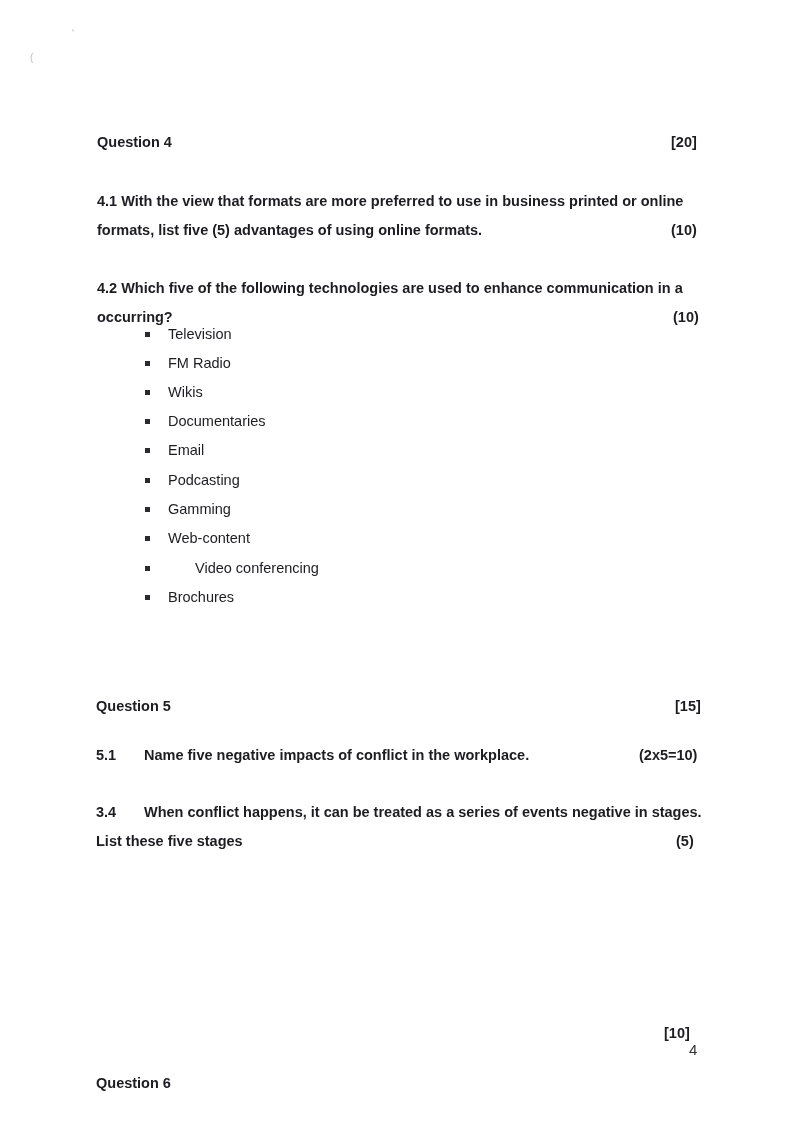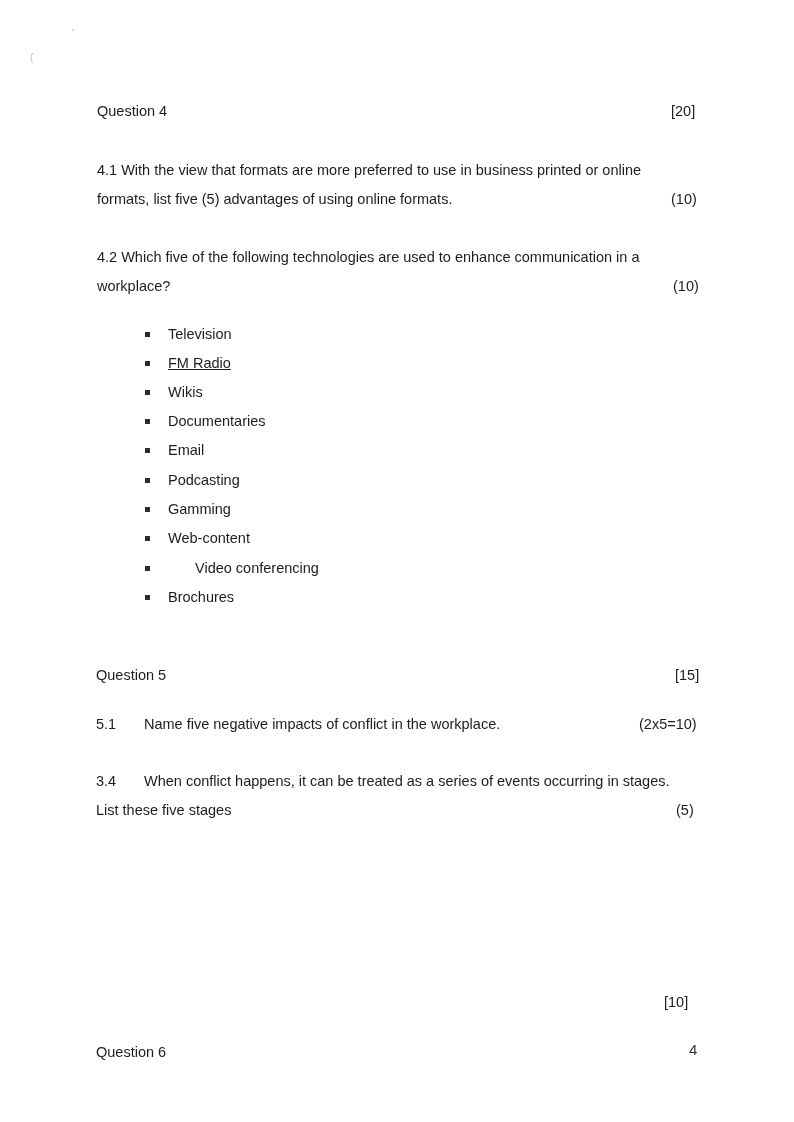--- a/index.html
+++ b/index.html
@@ -1,50 +1,50 @@
 <!DOCTYPE html>
 <html><head>
   <meta charset="utf-8">
   <style>
     html, body { margin: 0; padding: 0; }
     body {
       width: 794px; height: 1122px; background: #ffffff; position: relative; overflow: hidden;
       font-family: "Liberation Sans", "DejaVu Sans", sans-serif; color: #1c1c22;
     }
     .abs { position: absolute; white-space: nowrap; }
-    .bold { font-weight: normal; }
+    .bold { font-weight: bold; margin-top: 31px; }
     .t15 { font-size: 14.5px; }
     .bullet-sq { position: absolute; width: 5px; height: 5px; background: #2a2a30; }
     .speck { position: absolute; color: #bbb; font-size: 10px; }
   </style>
 </head>
 <body>
 
 <span class="speck" style="left:72px;top:28px;">'</span>
 <span class="speck" style="left:30px;top:52px;">(</span>
 
 <div class="abs bold t15" style="left:97px;top:103px;">Question 4</div>
 <div class="abs bold t15" style="left:671px;top:103px;">[20]</div>
 
 <div class="abs bold t15" style="left:97px;top:162px;">4.1 With the view that formats are more preferred to use in business printed or online</div>
 <div class="abs bold t15" style="left:97px;top:191px;">formats, list five (5) advantages of using online formats.</div>
 <div class="abs bold t15" style="left:671px;top:191px;">(10)</div>
 
 <div class="abs bold t15" style="left:97px;top:249px;">4.2 Which five of the following technologies are used to enhance communication in a</div>
-<div class="abs bold t15" style="left:97px;top:278px;">workplace?</div>
+<div class="abs bold t15" style="left:97px;top:278px;">occurring?</div>
 <div class="abs bold t15" style="left:673px;top:278px;">(10)</div>
 
 <div>
   <div>
     <span class="bullet-sq" style="left:145px;top:332px;"></span>
     <span class="abs t15" style="left:168px;top:326px;">Television</span>
   </div>
   <div>
     <span class="bullet-sq" style="left:145px;top:361px;"></span>
-    <span class="abs t15" style="left:168px;top:355px;text-decoration:underline;">FM Radio</span>
+    <span class="abs t15" style="left:168px;top:355px;">FM Radio</span>
   </div>
   <div>
     <span class="bullet-sq" style="left:145px;top:390px;"></span>
     <span class="abs t15" style="left:168px;top:384px;">Wikis</span>
   </div>
   <div>
     <span class="bullet-sq" style="left:145px;top:419px;"></span>
     <span class="abs t15" style="left:168px;top:413px;">Documentaries</span>
   </div>
   <div>
@@ -74,20 +74,20 @@
 </div>
 
 <div class="abs bold t15" style="left:96px;top:667px;text-align:center;">Question 5</div>
 <div class="abs bold t15" style="left:675px;top:667px;">[15]</div>
 
 <div class="abs bold t15" style="left:96px;top:716px;">5.1</div>
 <div class="abs bold t15" style="left:144px;top:716px;">Name five negative impacts of conflict in the workplace.</div>
 <div class="abs bold t15" style="left:639px;top:716px;">(2x5=10)</div>
 
 <div class="abs bold t15" style="left:96px;top:773px;">3.4</div>
-<div class="abs bold t15" style="left:144px;top:773px;">When conflict happens, it can be treated as a series of events occurring in stages.</div>
+<div class="abs bold t15" style="left:144px;top:773px;">When conflict happens, it can be treated as a series of events negative in stages.</div>
 <div class="abs bold t15" style="left:96px;top:802px;">List these five stages</div>
 <div class="abs bold t15" style="left:676px;top:802px;">(5)</div>
 
 <div class="abs bold t15" style="left:96px;top:1044px;">Question 6</div>
 <div class="abs bold t15" style="left:664px;top:994px;">[10]</div>
 
 <div class="abs" style="left:689px;top:1041px;font-size:15px;color:#333;">4</div>
 
 </body></html>

